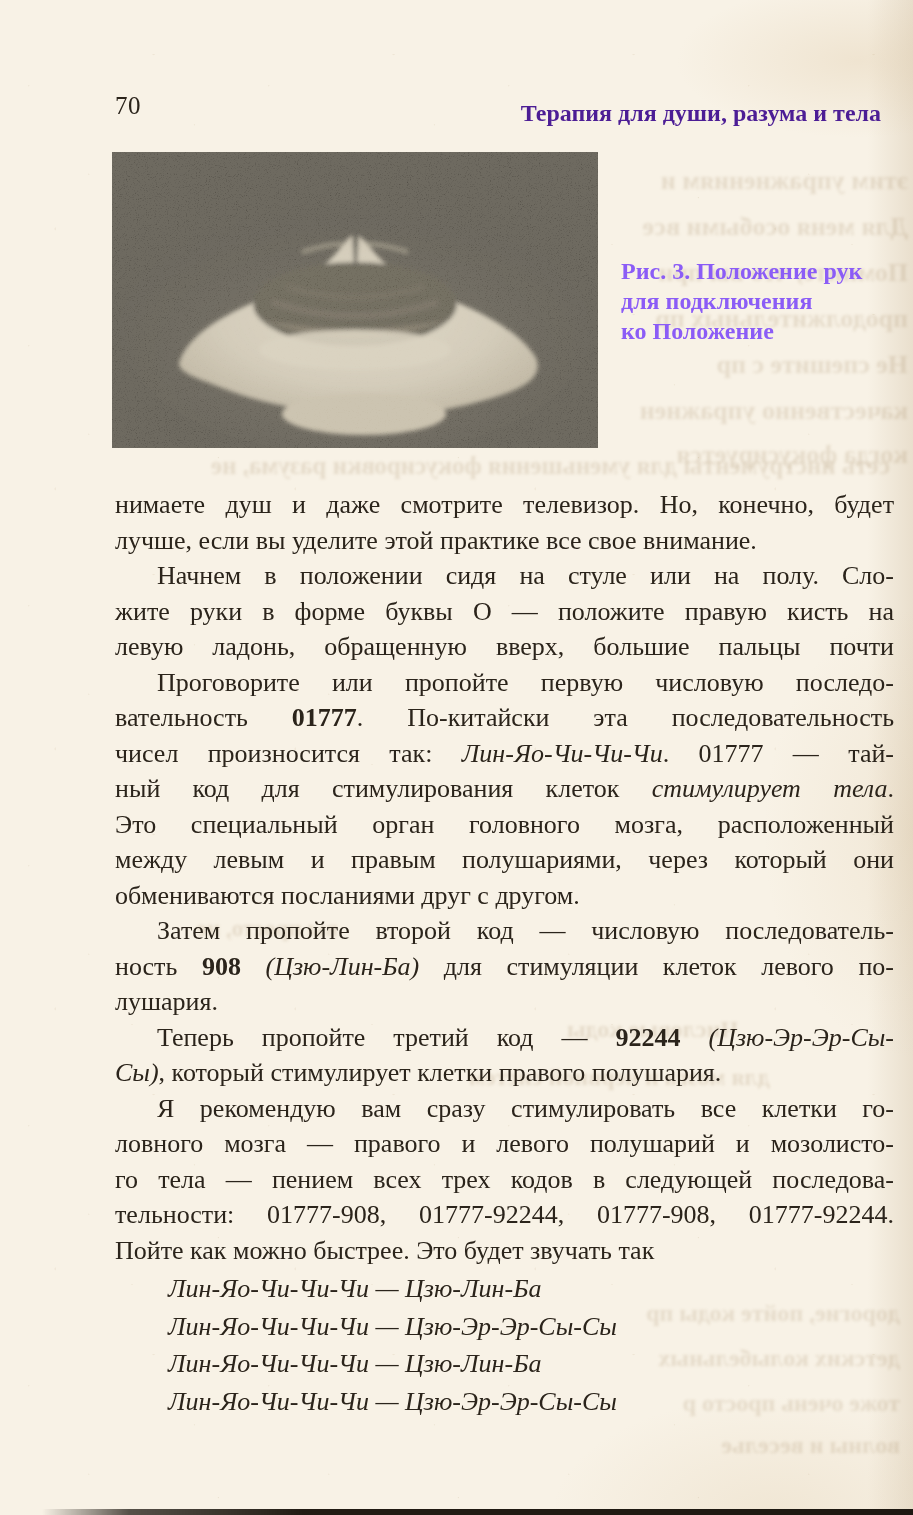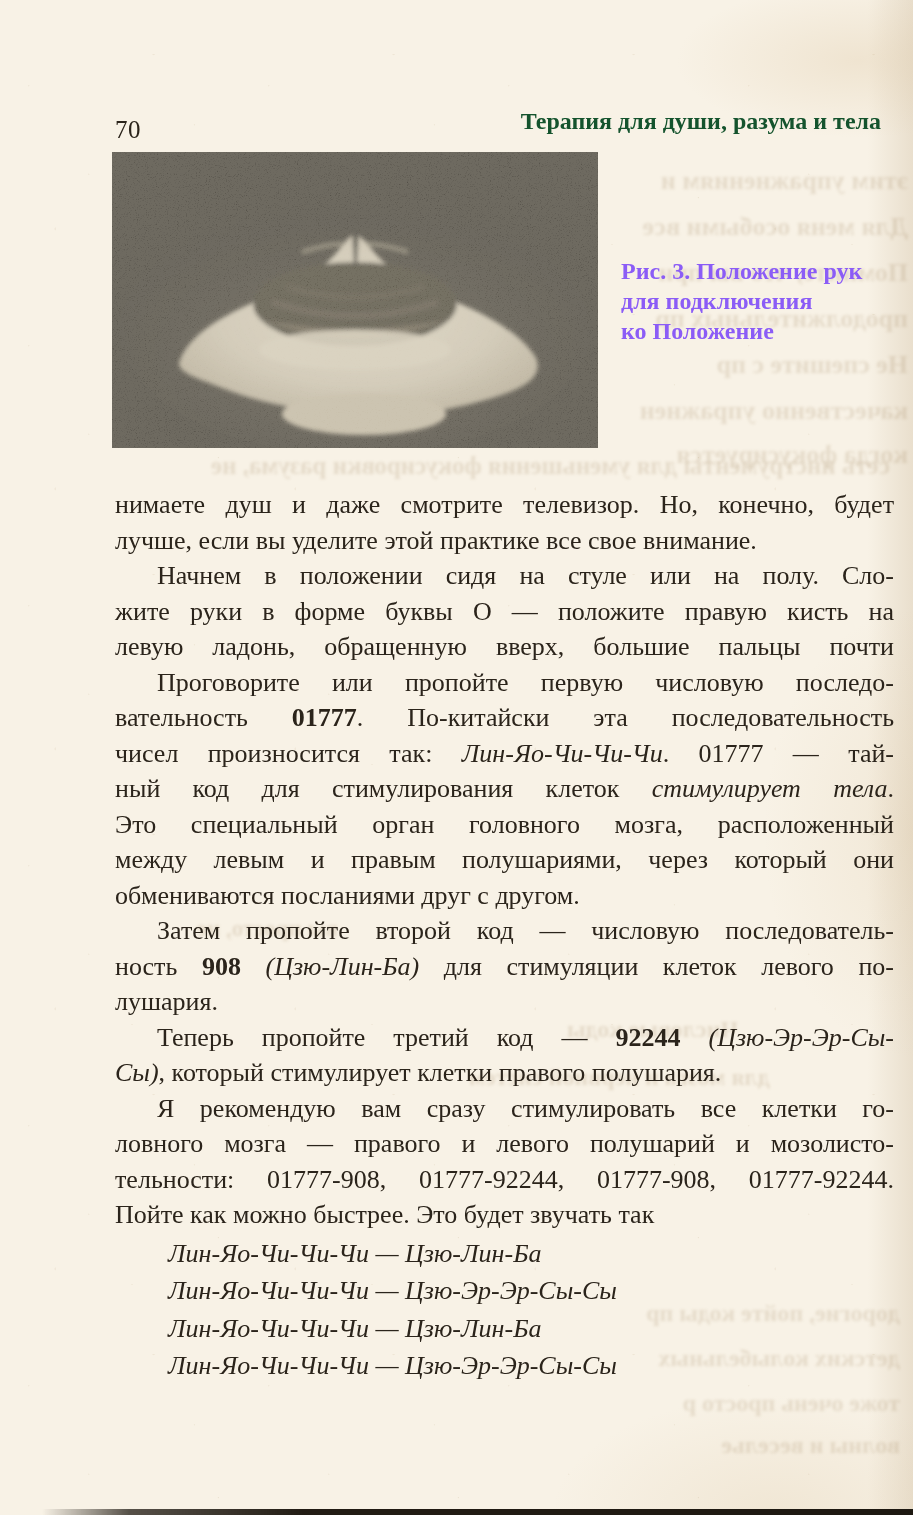--- a/index.html
+++ b/index.html
@@ -24,25 +24,25 @@
       radial-gradient(1px 1px at 37% 67%, rgba(170,140,95,.3), transparent 100%),
       radial-gradient(2px 1px at 64% 21%, rgba(170,140,95,.28), transparent 100%),
       radial-gradient(1px 1px at 81% 48%, rgba(170,140,95,.3), transparent 100%),
       radial-gradient(1px 2px at 23% 88%, rgba(170,140,95,.3), transparent 100%),
       radial-gradient(1px 1px at 55% 94%, rgba(170,140,95,.3), transparent 100%),
       radial-gradient(1px 1px at 91% 76%, rgba(170,140,95,.35), transparent 100%);
     background-size:240px 260px;
   }
   .page-number{
     position:absolute;left:115px;top:92px;
-    font-size:25px;color:#2b241b;letter-spacing:.5px;margin-top:24px;
+    font-size:25px;color:#2b241b;letter-spacing:.5px;
   }
   .running-title{
-    position:absolute;right:32px;top:108px;
-    font-size:24px;font-weight:bold;color:#14532d;
+    position:absolute;right:32px;top:100px;
+    font-size:24px;font-weight:bold;color:#4c1d95;
   }
   .figure{
     position:absolute;left:112px;top:152px;width:486px;height:296px;
   }
   .figure svg{display:block;width:100%;height:100%;}
   .caption{
     position:absolute;left:621px;top:256px;width:288px;
     font-size:24px;line-height:30px;font-weight:bold;color:#8b5cf6;
     z-index:3;
   }
@@ -153,20 +153,21 @@
       <div class="line just"><span>Это специальный орган головного мозга, расположенный</span></div>
       <div class="line just"><span>между левым и правым полушариями, через который они</span></div>
       <div class="line"><span>обмениваются посланиями друг с другом.</span></div>
       <div class="line just indent"><span>Затем пропойте второй код — числовую последователь-</span></div>
       <div class="line just"><span>ность </span><b>908</b><span> </span><i>(Цзю-Лин-Ба)</i><span> для стимуляции клеток левого по-</span></div>
       <div class="line"><span>лушария.</span></div>
       <div class="line just indent"><span>Теперь пропойте третий код — </span><b>92244</b><span> </span><i>(Цзю-Эр-Эр-Сы-</i></div>
       <div class="line"><i>Сы)</i><span>, который стимулирует клетки правого полушария.</span></div>
       <div class="line just indent"><span>Я рекомендую вам сразу стимулировать все клетки го-</span></div>
       <div class="line just"><span>ловного мозга — правого и левого полушарий и мозолисто-</span></div>
+      <div class="line just"><span>го тела — пением всех трех кодов в следующей последова-</span></div>
       <div class="line just"><span>тельности: 01777-908, 01777-92244, 01777-908, 01777-92244.</span></div>
       <div class="line"><span>Пойте как можно быстрее. Это будет звучать так</span></div>
     </div>
   <div id="chants" class="chant-block">
       <div class="chant-line">Лин-Яо-Чи-Чи-Чи — Цзю-Лин-Ба</div>
       <div class="chant-line">Лин-Яо-Чи-Чи-Чи — Цзю-Эр-Эр-Сы-Сы</div>
       <div class="chant-line">Лин-Яо-Чи-Чи-Чи — Цзю-Лин-Ба</div>
       <div class="chant-line">Лин-Яо-Чи-Чи-Чи — Цзю-Эр-Эр-Сы-Сы</div>
     </div>
 </div>

